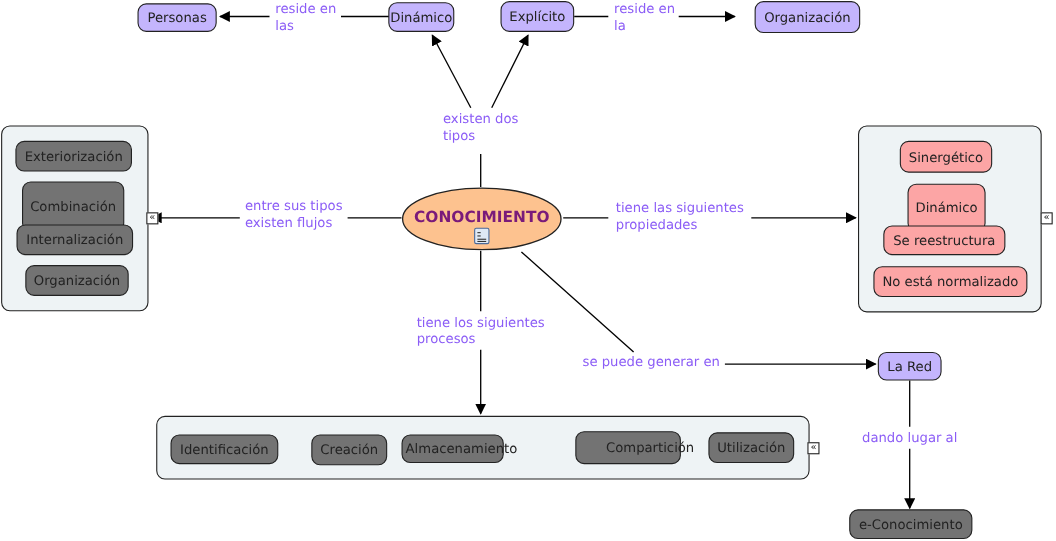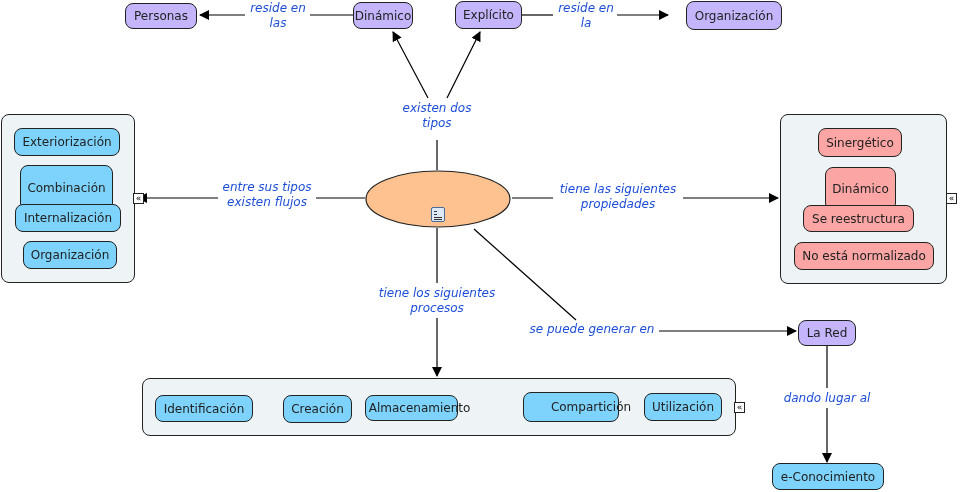--- a/index.html
+++ b/index.html
@@ -3,26 +3,26 @@
 <meta charset="utf-8">
 <style>
   html, body { margin:0; padding:0; }
   body { width:960px; height:492px; background:#ffffff; position:relative; overflow:hidden;
          font-family:"DejaVu Sans", sans-serif; }
   #links { position:absolute; left:0; top:0; width:960px; height:492px; }
   .node { position:absolute; box-sizing:border-box; border:1px solid #222; border-radius:8px;
           font-size:12px; color:#222; display:flex; align-items:center; justify-content:center;
           white-space:nowrap; }
   .plain { background:#c4b5fd; }
-  .orange { background:#7dd3fc; }
+  .orange { background:#737373; }
   .green { background:#fca5a5; }
   .group { position:absolute; box-sizing:border-box; border:1px solid #222; border-radius:8px;
            background:#eef3f5; }
-  .lbl { position:absolute; font-size:12px; color:#1d4ed8; text-align:center; line-height:15px;
-         background:#fff; white-space:nowrap; transform:translateX(-50%); padding:0 2px;font-style:italic; }
+  .lbl { position:absolute; font-size:12px; color:#8b5cf6; line-height:15px;
+         background:#fff; white-space:nowrap; transform:translateX(-50%); padding:0 2px; }
   .collapse { position:absolute; width:11px; height:11px; box-sizing:border-box; border:1px solid #222;
               background:#fff; font-size:9px; line-height:9px; text-align:center; color:#000;
               font-family:"DejaVu Sans", sans-serif; }
   .main-node { position:absolute; left:365px; top:170px; width:146px; height:58px; }
   .main-node svg { position:absolute; left:0; top:0; }
   .main-title { position:absolute; left:0; width:146px; top:20px; text-align:center;
                 font-weight:bold; font-size:14px; color:#7a1a7a; }
   .doc-icon { position:absolute; left:66px; top:37px; width:14px; height:15px; border:1px solid #4a6a9a;
               border-radius:2px; background:#dfe9f5; box-sizing:border-box; }
   .doc-icon i { position:absolute; left:2px; right:2px; height:1px; background:#333; }
@@ -63,20 +63,21 @@
 
     <line x1="827" y1="346" x2="827" y2="388"></line>
     <line x1="827" y1="408" x2="827" y2="462" marker-end="url(#arr)"></line>
   </g>
 </svg>
 
 <div class="main-node">
   <svg width="146" height="58">
       <ellipse cx="73" cy="29" rx="72" ry="28" fill="#fdc28f" stroke="#222" stroke-width="1.2"></ellipse>
     </svg>
+  <div class="main-title">CONOCIMIENTO</div>
   <div class="doc-icon">
     <i style="top:3px;right:7px"></i>
       <i style="top:6px;right:7px"></i>
       <i style="top:9px"></i>
       <i style="top:11px"></i>
   </div>
 </div>
 
 <div class="node plain" style="left:125px;top:3px;width:72px;height:26px;">
   <span>Personas</span>

